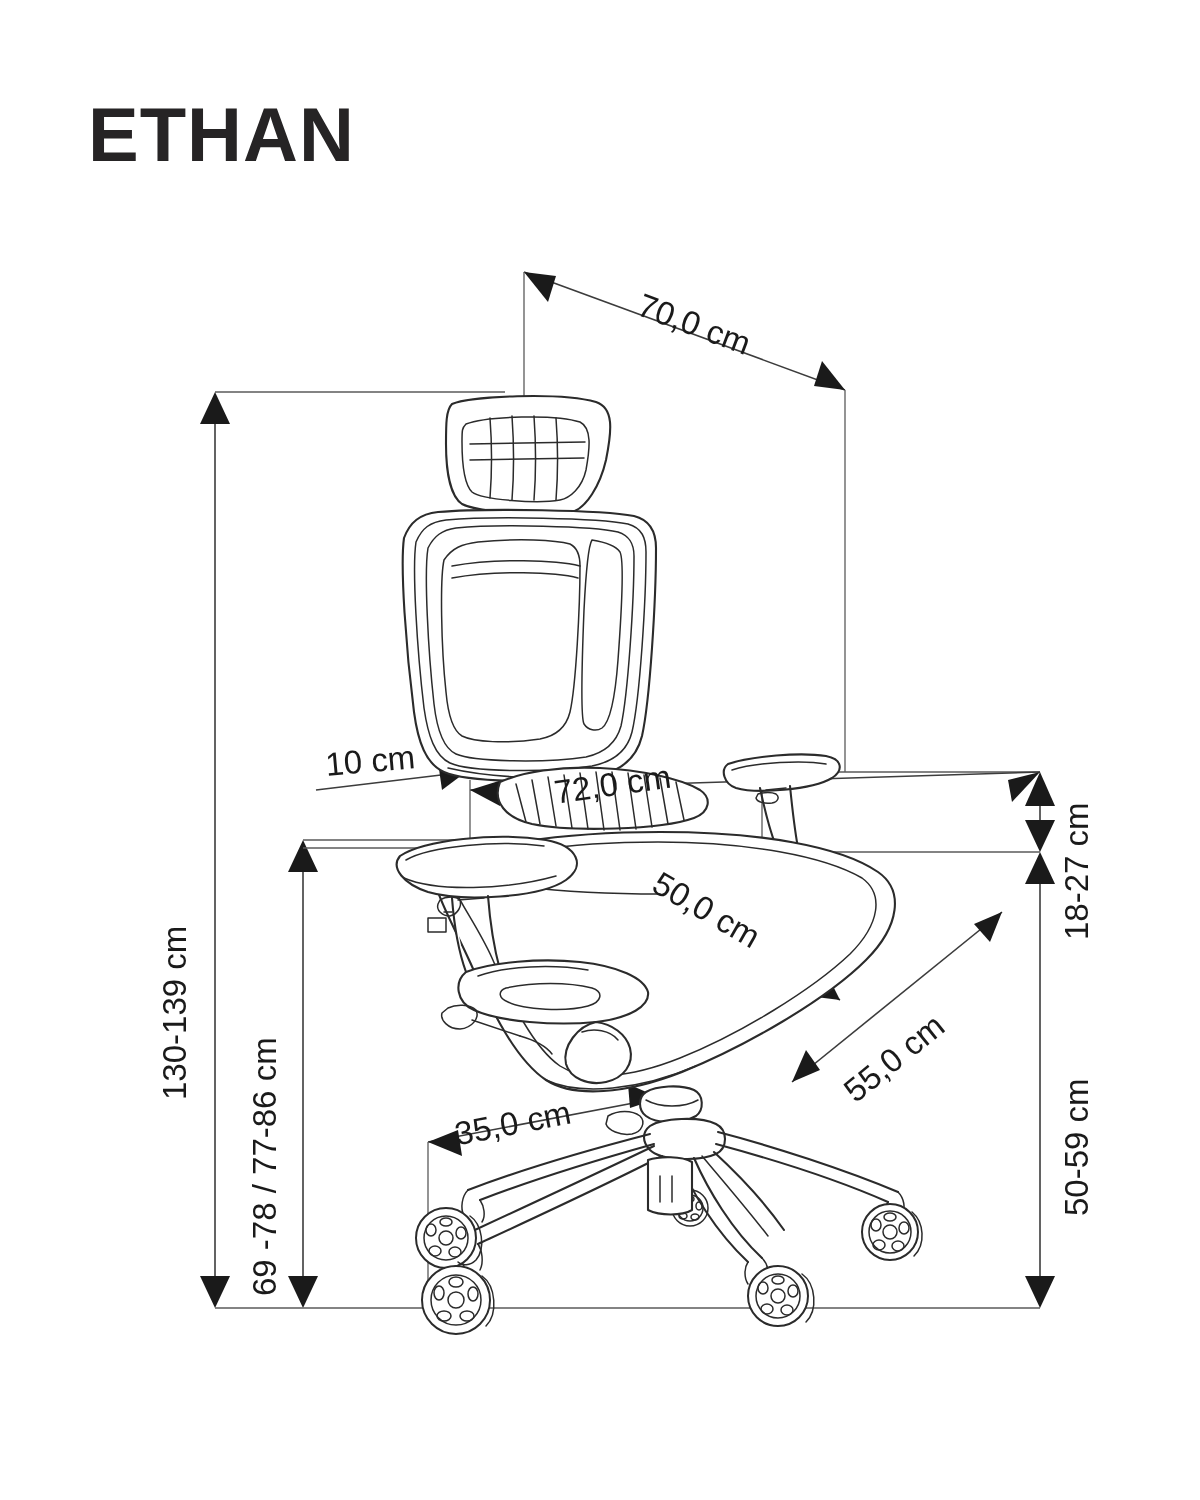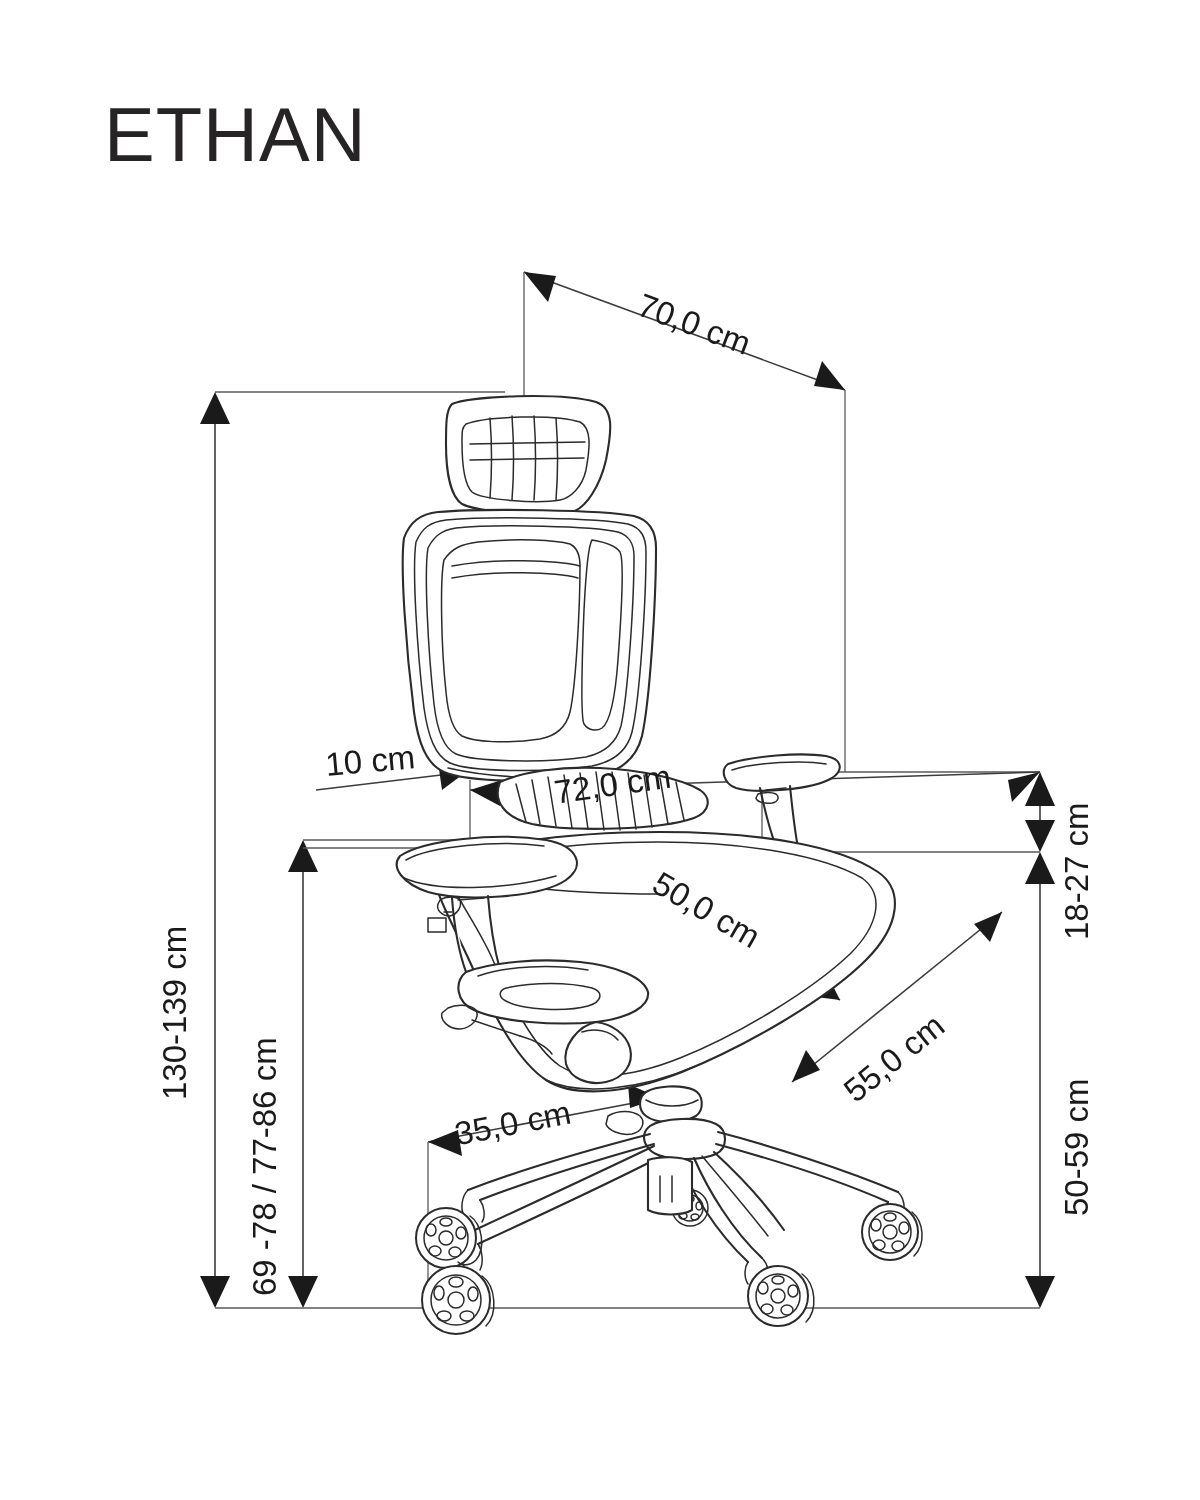--- a/index.html
+++ b/index.html
@@ -13,24 +13,24 @@
   }
   #sheet {
     position: relative;
     width: 1200px;
     height: 1500px;
     background: #ffffff;
     overflow: hidden;
   }
   #product-title {
     position: absolute;
-    left: 104px;
+    left: 88px;
     top: 97px;
     font-size: 76px;
-    font-weight: 400;
+    font-weight: 700;
     letter-spacing: 1px;
     color: #262425;
     line-height: 1;
     white-space: nowrap;
   }
   .dim-label {
     position: absolute;
     font-family: "Liberation Sans", sans-serif;
     font-size: 33px;
     color: #1a1a1a;

